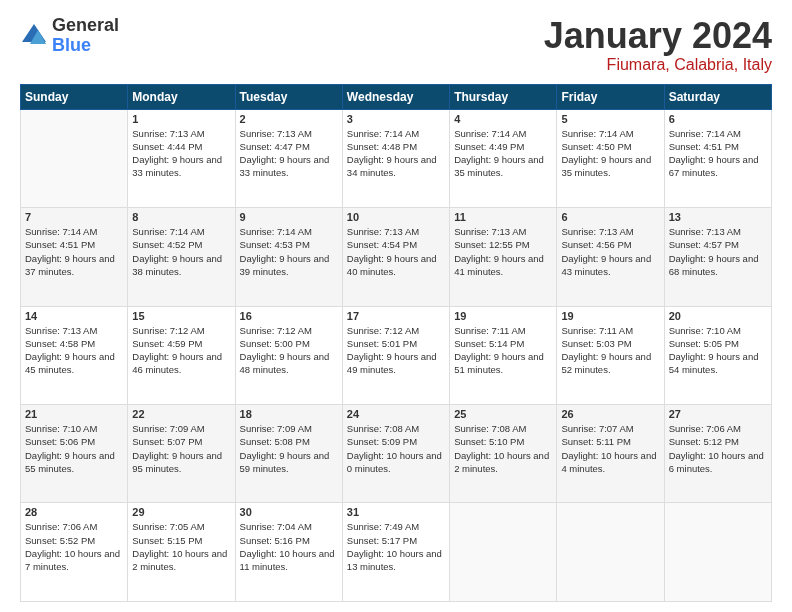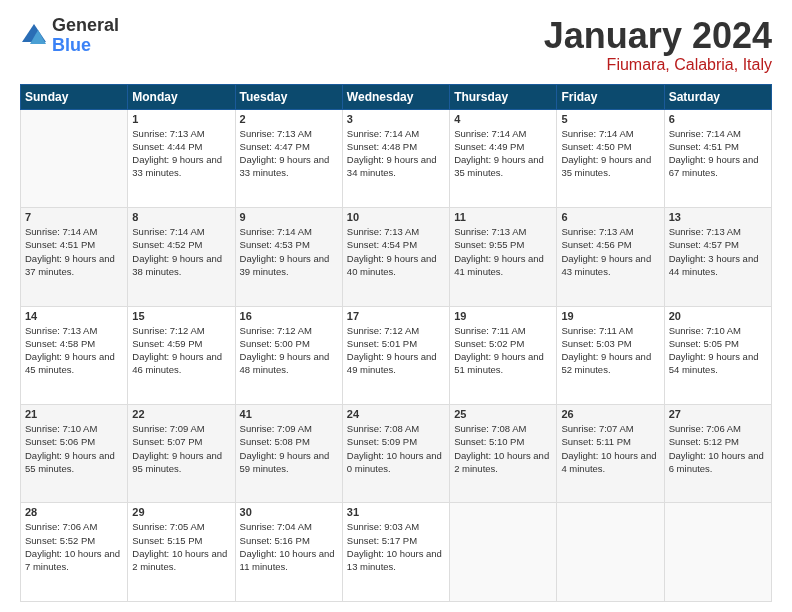--- a/index.html
+++ b/index.html
@@ -214,38 +214,38 @@
 <div class="day-info">
   <span>Sunrise: 7:13 AM</span><br>
   <span>Sunset: 4:54 PM</span><br>
   <span>Daylight: 9 hours and 40 minutes.</span>
 </div>
           </td>
           <td>
             <span class="day-number">11</span>
 <div class="day-info">
   <span>Sunrise: 7:13 AM</span><br>
-  <span>Sunset: 9:55 PM</span><br>
+  <span>Sunset: 12:55 PM</span><br>
   <span>Daylight: 9 hours and 41 minutes.</span>
 </div>
           </td>
           <td>
             <span class="day-number">6</span>
 <div class="day-info">
   <span>Sunrise: 7:13 AM</span><br>
   <span>Sunset: 4:56 PM</span><br>
   <span>Daylight: 9 hours and 43 minutes.</span>
 </div>
           </td>
           <td>
             <span class="day-number">13</span>
 <div class="day-info">
   <span>Sunrise: 7:13 AM</span><br>
   <span>Sunset: 4:57 PM</span><br>
-  <span>Daylight: 3 hours and 44 minutes.</span>
+  <span>Daylight: 9 hours and 68 minutes.</span>
 </div>
           </td>
         </tr>
         <tr>
           <td>
             <span class="day-number">14</span>
 <div class="day-info">
   <span>Sunrise: 7:13 AM</span><br>
   <span>Sunset: 4:58 PM</span><br>
   <span>Daylight: 9 hours and 45 minutes.</span>
@@ -272,21 +272,21 @@
 <div class="day-info">
   <span>Sunrise: 7:12 AM</span><br>
   <span>Sunset: 5:01 PM</span><br>
   <span>Daylight: 9 hours and 49 minutes.</span>
 </div>
           </td>
           <td>
             <span class="day-number">19</span>
 <div class="day-info">
   <span>Sunrise: 7:11 AM</span><br>
-  <span>Sunset: 5:02 PM</span><br>
+  <span>Sunset: 5:14 PM</span><br>
   <span>Daylight: 9 hours and 51 minutes.</span>
 </div>
           </td>
           <td>
             <span class="day-number">19</span>
 <div class="day-info">
   <span>Sunrise: 7:11 AM</span><br>
   <span>Sunset: 5:03 PM</span><br>
   <span>Daylight: 9 hours and 52 minutes.</span>
 </div>
@@ -311,21 +311,21 @@
           </td>
           <td>
             <span class="day-number">22</span>
 <div class="day-info">
   <span>Sunrise: 7:09 AM</span><br>
   <span>Sunset: 5:07 PM</span><br>
   <span>Daylight: 9 hours and 95 minutes.</span>
 </div>
           </td>
           <td>
-            <span class="day-number">41</span>
+            <span class="day-number">18</span>
 <div class="day-info">
   <span>Sunrise: 7:09 AM</span><br>
   <span>Sunset: 5:08 PM</span><br>
   <span>Daylight: 9 hours and 59 minutes.</span>
 </div>
           </td>
           <td>
             <span class="day-number">24</span>
 <div class="day-info">
   <span>Sunrise: 7:08 AM</span><br>
@@ -379,21 +379,21 @@
             <span class="day-number">30</span>
 <div class="day-info">
   <span>Sunrise: 7:04 AM</span><br>
   <span>Sunset: 5:16 PM</span><br>
   <span>Daylight: 10 hours and 11 minutes.</span>
 </div>
           </td>
           <td>
             <span class="day-number">31</span>
 <div class="day-info">
-  <span>Sunrise: 9:03 AM</span><br>
+  <span>Sunrise: 7:49 AM</span><br>
   <span>Sunset: 5:17 PM</span><br>
   <span>Daylight: 10 hours and 13 minutes.</span>
 </div>
           </td>
           <td class="empty-cell"></td>
           <td class="empty-cell"></td>
           <td class="empty-cell"></td>
         </tr>
       </tbody>
   </table>

